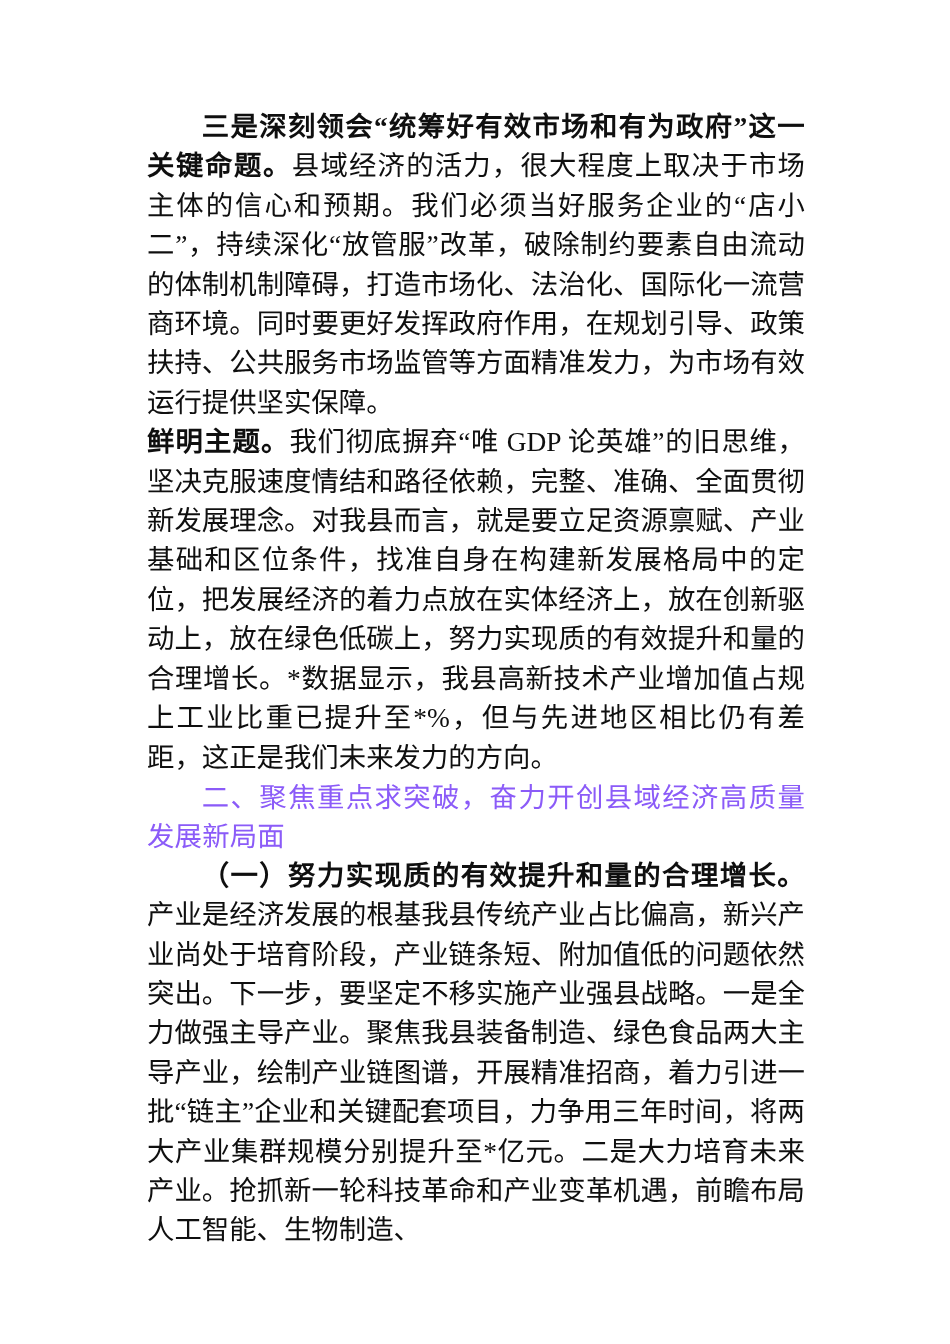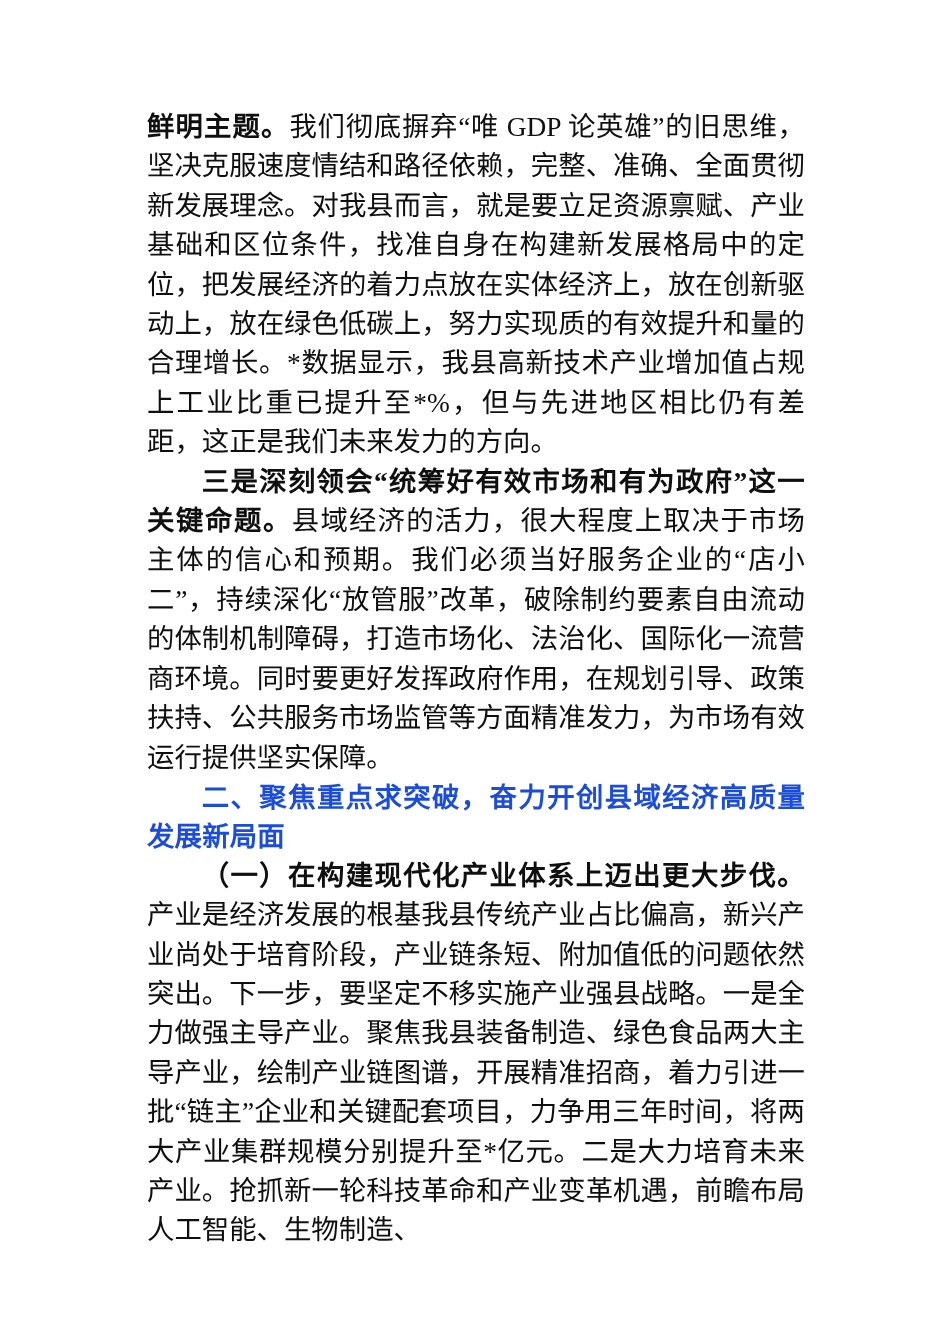--- a/index.html
+++ b/index.html
@@ -53,55 +53,55 @@
   .lead-bold {
     font-weight: 700;
     font-family: "Liberation Serif", "DejaVu Serif", serif;
     letter-spacing: 0.4px;
   }
 
   
   .heading-1 {
     margin: 0;
     font-family: "Liberation Sans", "DejaVu Sans", sans-serif;
-    font-weight: 700;
+    font-weight: 400;
     font-size: 27.4px;
     line-height: 39.4px;
     text-align: justify;
     text-justify: inter-ideograph;
     text-align-last: left;
     word-break: break-all;
-    color: #1d4ed8;
+    color: #8b5cf6;
     letter-spacing: 0.2px;
   }
 
   .indent2 {
     text-indent: 54.8px;   
   }
 
   
   .doc-body {
     filter: contrast(1.02);
   }
 </style>
 </head>
 <body>
 
 <div class="page">
   <div class="doc-body">
 
+    <p class="para kai indent2">
+      <span class="lead-bold">三是深刻领会“统筹好有效市场和有为政府”这一关键命题。</span><span>县域经济的活力，很大程度上取决于市场主体的信心和预期。我们必须当好服务企业的“店小二”，持续深化“放管服”改革，破除制约要素自由流动的体制机制障碍，打造市场化、法治化、国际化一流营商环境。同时要更好发挥政府作用，在规划引导、政策扶持、公共服务市场监管等方面精准发力，为市场有效运行提供坚实保障。</span>
+    </p>
+
     <p class="para kai">
       <span class="lead-bold">鲜明主题。</span><span>我们彻底摒弃“唯 GDP 论英雄”的旧思维，坚决克服速度情结和路径依赖，完整、准确、全面贯彻新发展理念。对我县而言，就是要立足资源禀赋、产业基础和区位条件，找准自身在构建新发展格局中的定位，把发展经济的着力点放在实体经济上，放在创新驱动上，放在绿色低碳上，努力实现质的有效提升和量的合理增长。*数据显示，我县高新技术产业增加值占规上工业比重已提升至*%，但与先进地区相比仍有差距，这正是我们未来发力的方向。</span>
-    </p>
-
-    <p class="para kai indent2">
-      <span class="lead-bold">三是深刻领会“统筹好有效市场和有为政府”这一关键命题。</span><span>县域经济的活力，很大程度上取决于市场主体的信心和预期。我们必须当好服务企业的“店小二”，持续深化“放管服”改革，破除制约要素自由流动的体制机制障碍，打造市场化、法治化、国际化一流营商环境。同时要更好发挥政府作用，在规划引导、政策扶持、公共服务市场监管等方面精准发力，为市场有效运行提供坚实保障。</span>
     </p>
 
     <p class="heading-1 indent2">二、聚焦重点求突破，奋力开创县域经济高质量发展新局面</p>
 
 
     <p class="para kai indent2">
-      <span class="lead-bold">（一）在构建现代化产业体系上迈出更大步伐。</span><span>产业是经济发展的根基我县传统产业占比偏高，新兴产业尚处于培育阶段，产业链条短、附加值低的问题依然突出。下一步，要坚定不移实施产业强县战略。一是全力做强主导产业。聚焦我县装备制造、绿色食品两大主导产业，绘制产业链图谱，开展精准招商，着力引进一批“链主”企业和关键配套项目，力争用三年时间，将两大产业集群规模分别提升至*亿元。二是大力培育未来产业。抢抓新一轮科技革命和产业变革机遇，前瞻布局人工智能、生物制造、</span>
+      <span class="lead-bold">（一）努力实现质的有效提升和量的合理增长。</span><span>产业是经济发展的根基我县传统产业占比偏高，新兴产业尚处于培育阶段，产业链条短、附加值低的问题依然突出。下一步，要坚定不移实施产业强县战略。一是全力做强主导产业。聚焦我县装备制造、绿色食品两大主导产业，绘制产业链图谱，开展精准招商，着力引进一批“链主”企业和关键配套项目，力争用三年时间，将两大产业集群规模分别提升至*亿元。二是大力培育未来产业。抢抓新一轮科技革命和产业变革机遇，前瞻布局人工智能、生物制造、</span>
     </p>
 
   </div>
 </div>
 
 </body></html>

